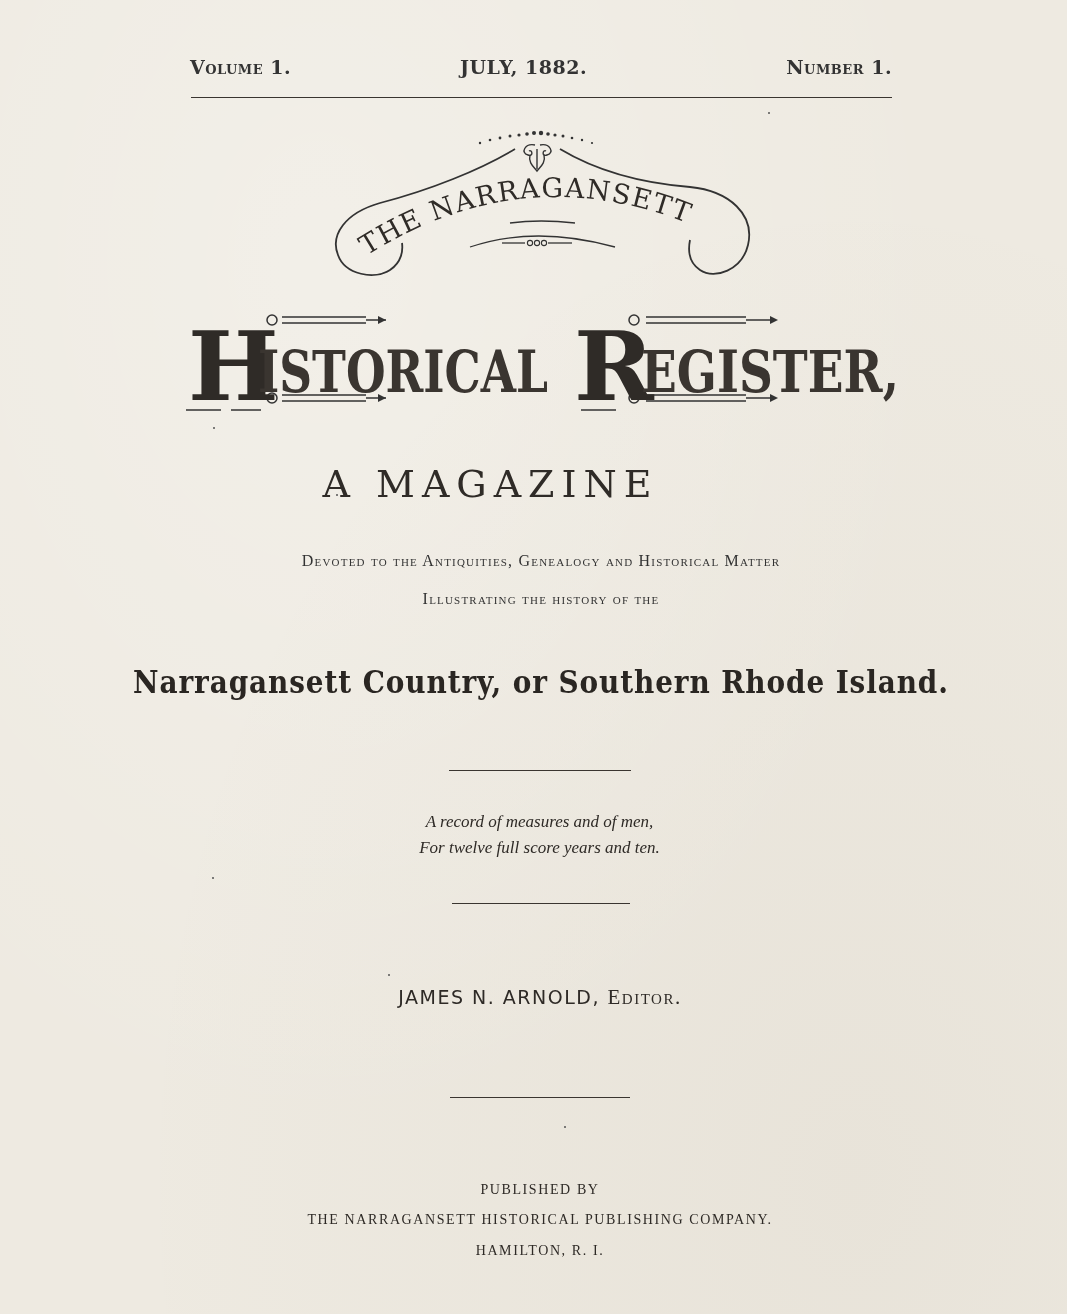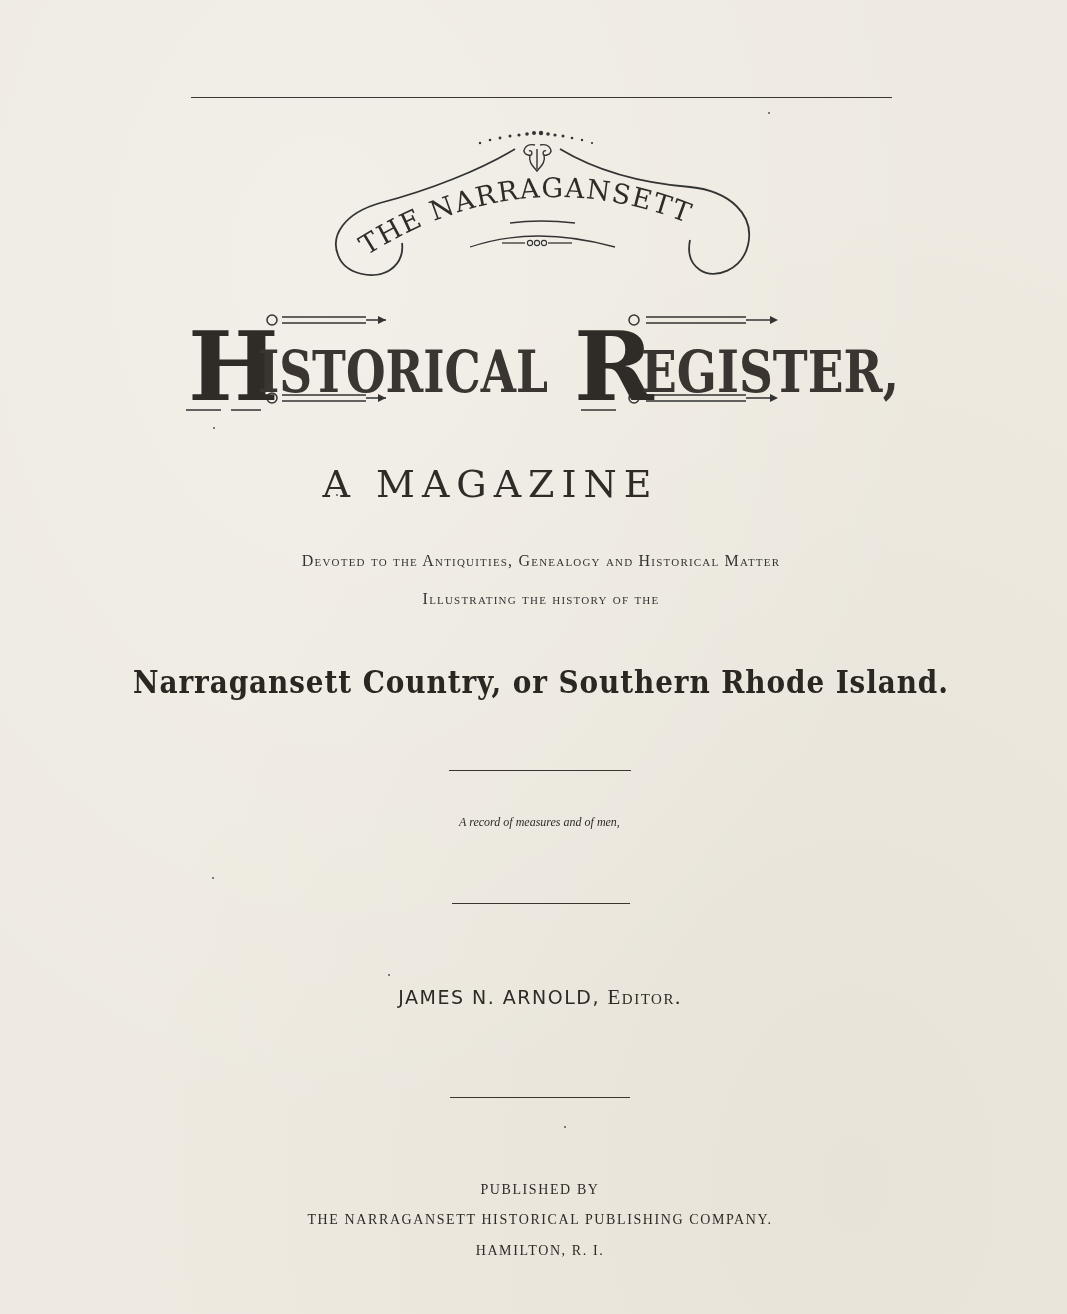--- a/index.html
+++ b/index.html
@@ -118,21 +118,21 @@
       border-top: 1.5px solid #3a3530;
     }
 
     .verse {
       position: absolute;
       left: 0; top: 809px;
       width: 1067px;
       text-align: center;
       font-family: "Liberation Serif", serif;
       font-style: italic;
-      font-size: 12px;
+      font-size: 17px;
       line-height: 26px;
       color: #2e2a26;
       padding-left: 12px;
       box-sizing: border-box;
     }
 
     .editor {
       position: absolute;
       left: 0; top: 985px;
       width: 1080px;
@@ -160,20 +160,25 @@
       width: 2px; height: 2px;
       background: #555;
       border-radius: 50%;
     }
   </style>
 </head>
 <body>
 
 <div class="page">
 
+  <div class="header">
+    <span class="vol">Volume 1.</span>
+    <span class="date">JULY, 1882.</span>
+    <span class="num">Number 1.</span>
+  </div>
   <div class="rule-top"></div>
   <div class="dot" style="left:768px; top:112px;"></div>
 
   <div class="banner">
     <svg viewBox="0 0 440 170" xmlns="http://www.w3.org/2000/svg">
       <defs>
         <path id="arcText" d="M 40 135 Q 215 20 405 115" fill="none"></path>
       </defs>
 
       <g fill="#333">
@@ -260,20 +265,21 @@
   <div class="dot" style="left:336px; top:494px;"></div>
 
   <div class="devoted">Devoted to the Antiquities, Genealogy and Historical Matter</div>
   <div class="illustrating">Illustrating the history of the</div>
   <div class="blackletter">Narragansett Country, or Southern Rhode Island.</div>
 
   <div class="sep" style="left:449px; top:770px; width:182px;"></div>
 
   <div class="verse">
     <div>A record of measures and of men,</div>
+    <div>For twelve full score years and ten.</div>
   </div>
   <div class="dot" style="left:212px; top:877px;"></div>
 
   <div class="sep" style="left:452px; top:903px; width:178px;"></div>
 
   <div class="dot" style="left:388px; top:974px;"></div>
   <div class="editor">
     <span>JAMES N. ARNOLD,</span>
     <span class="role">Editor.</span>
   </div>

